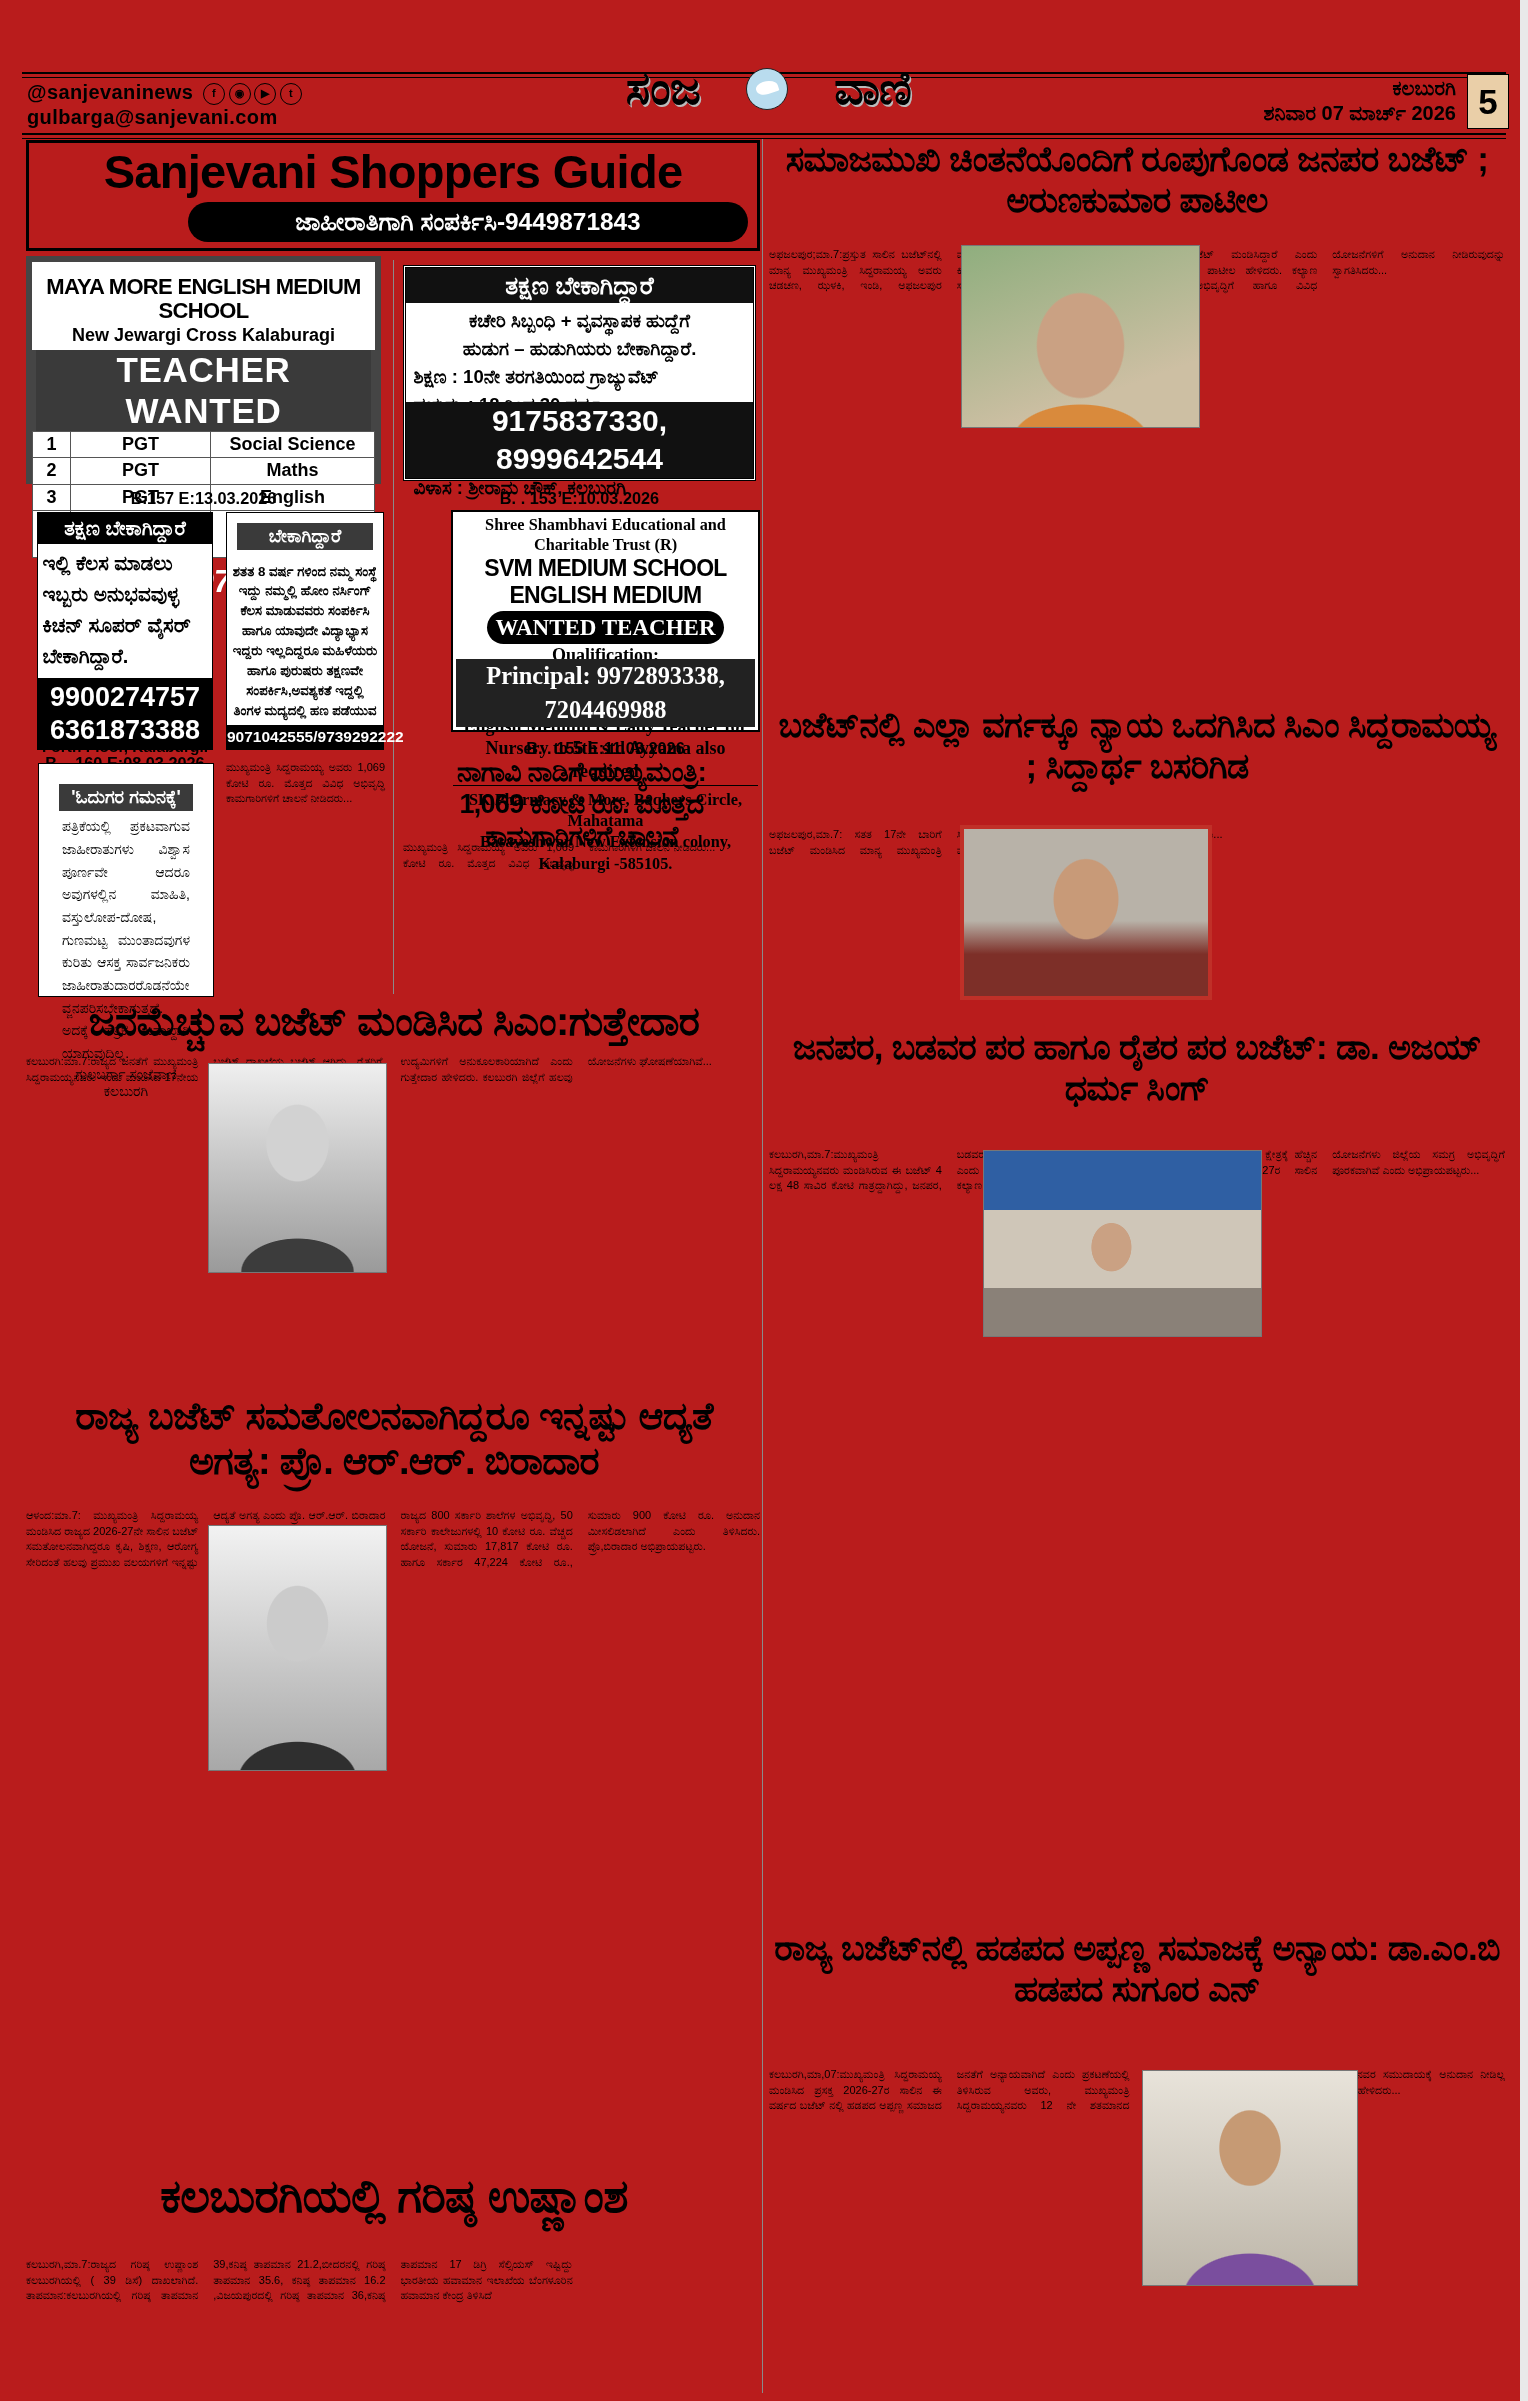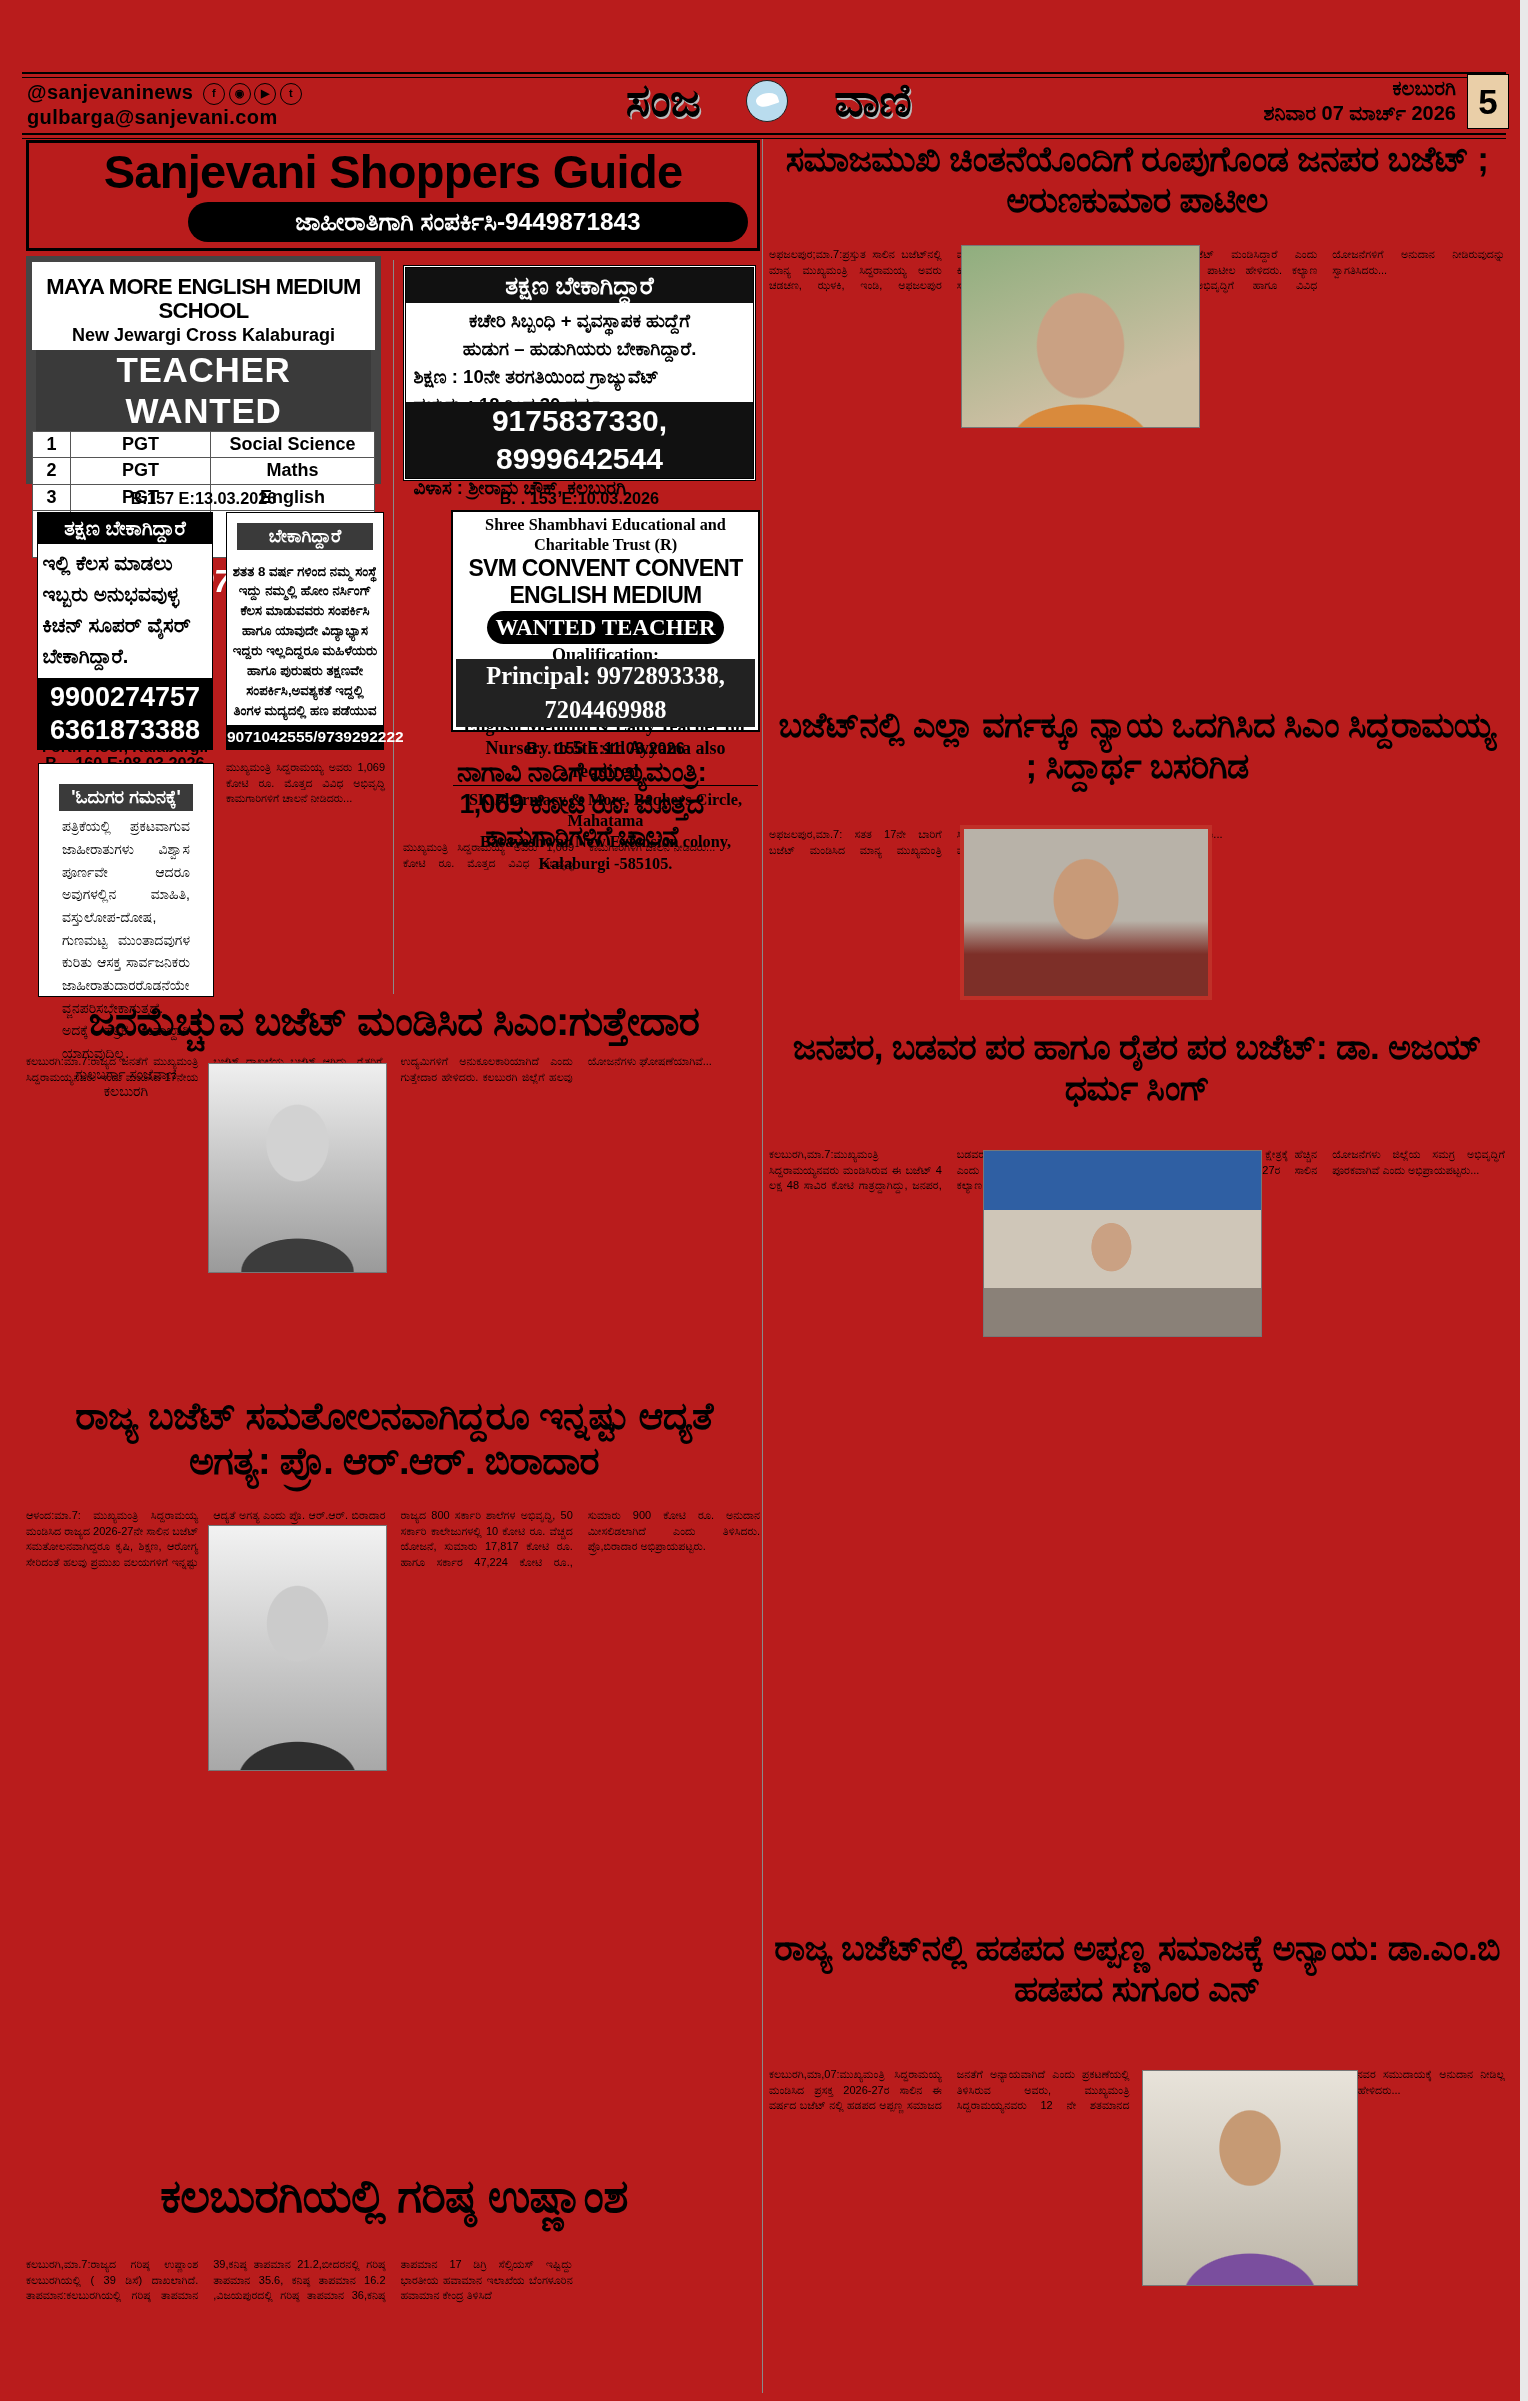--- a/index.html
+++ b/index.html
@@ -114,21 +114,21 @@
 <div class="page">
 
   <div class="abs rule-double" style="left:22px;top:72px;width:1484px;"></div>
 
   <div class="abs social" style="left:27px;top:81px;">
     <span>@sanjevaninews</span>
     <span class="icn">f</span><span class="icn">◉</span><span class="icn">▶</span><span class="icn">t</span>
   </div>
   <div class="abs social" style="left:27px;top:106px;">gulbarga@sanjevani.com</div>
 
-  <div class="abs masthead" style="left:628px;top:74px;width:281px;height:53px;gap:46px;">
+  <div class="abs masthead" style="left:628px;top:62px;width:281px;height:53px;gap:46px;">
     <span>ಸಂಜ</span>
     <span class="dove"></span>
     <span>ವಾಣಿ</span>
   </div>
 
   <div class="abs city-date" style="left:1168px;top:77px;width:288px;">ಕಲಬುರಗಿ</div>
   <div class="abs city-date" style="left:1131px;top:102px;width:325px;">ಶನಿವಾರ 07 ಮಾರ್ಚ್ 2026</div>
   <div class="abs pagebox" style="left:1467px;top:74px;width:40px;height:53px;background:#eacfa8;">5</div>
 
   <div class="abs rule-double" style="left:22px;top:133px;width:1484px;"></div>
@@ -202,21 +202,21 @@
   <div class="abs code" style="left:37px;top:754px;width:176px;">B. . 160 E:08.03.2026</div>
 
   <div class="abs nurse" style="left:226px;top:512px;width:158px;height:238px;">
     <div class="nurse-head">ಬೇಕಾಗಿದ್ದಾರೆ</div>
     <div class="nurse-body">ಶತತ 8 ವರ್ಷ ಗಳಿಂದ ನಮ್ಮ ಸಂಸ್ಥೆ ಇದ್ದು ನಮ್ಮಲ್ಲಿ ಹೋಂ ನರ್ಸಿಂಗ್ ಕೆಲಸ ಮಾಡುವವರು ಸಂಪರ್ಕಿಸಿ ಹಾಗೂ ಯಾವುದೇ ವಿದ್ಯಾಭ್ಯಾಸ ಇದ್ದರು ಇಲ್ಲದಿದ್ದರೂ ಮಹಿಳೆಯರು ಹಾಗೂ ಪುರುಷರು ತಕ್ಷಣವೇ ಸಂಪರ್ಕಿಸಿ,ಅವಶ್ಯಕತೆ ಇದ್ದಲ್ಲಿ ತಿಂಗಳ ಮದ್ಯದಲ್ಲಿ ಹಣ ಪಡೆಯುವ ಸೌಲಭ್ಯ ಇರುತ್ತದೆ</div>
     <div class="nurse-phones">9071042555/9739292222</div>
   </div>
 
   <div class="abs svm" style="left:451px;top:510px;width:309px;height:222px;">
     <div class="svm-trust">Shree Shambhavi Educational and Charitable Trust (R)</div>
-    <div class="svm-school">SVM CONVENT CONVENT ENGLISH MEDIUM</div>
+    <div class="svm-school">SVM MEDIUM SCHOOL ENGLISH MEDIUM</div>
     <div class="svm-banner">WANTED TEACHER</div>
     <div class="svm-qual">
       <span>Qualification:</span>
       <b>D.Ed.B.Sc.B.A.B.Ed</b>
     </div>
     <div class="svm-pref">Preferance Will be Given For</div>
     <div class="svm-pref">English Medium &amp; Lady Teacher for</div>
     <div class="svm-pref">Nursery to 5th std Ayyama also required</div>
     <div class="svm-addr">
       <div>SK Pharmacy &amp; More, Baqhers Circle, Mahatama</div>

